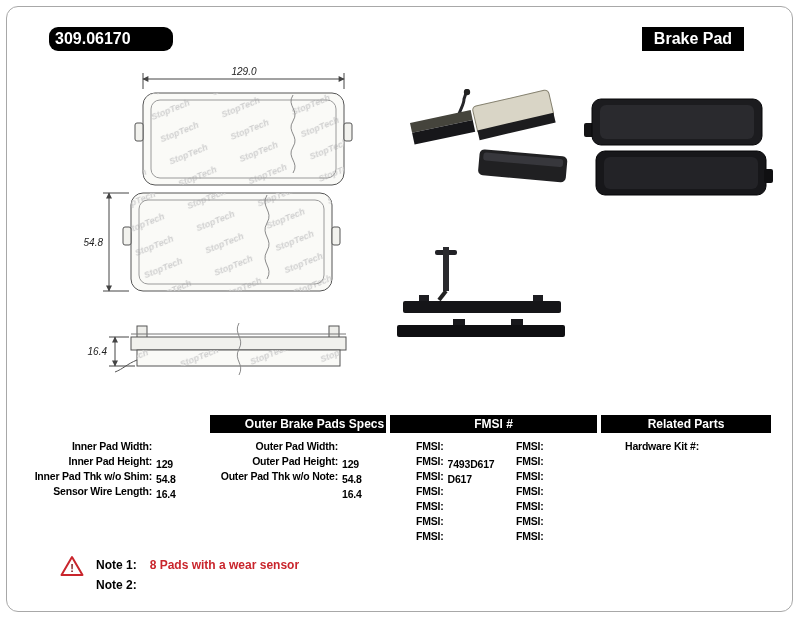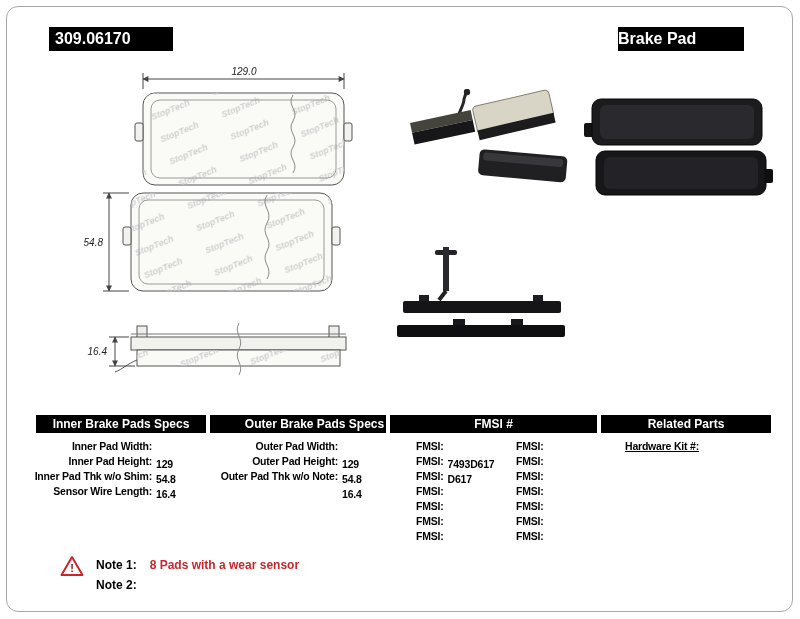--- a/index.html
+++ b/index.html
@@ -3,22 +3,22 @@
 <meta charset="utf-8">
 <style>
   * { margin:0; padding:0; box-sizing:border-box; }
   html,body { width:800px; height:619px; background:#fff; font-family:"Liberation Sans", sans-serif; }
   .page { position:absolute; left:6px; top:6px; width:787px; height:606px;
           border:1px solid #a8a8a8; border-radius:12px; background:#fff; overflow:hidden; }
 
   
   .hdr-bar { position:absolute; top:20px; height:24px; background:#000; color:#fff;
              font-weight:bold; font-size:16px; display:flex; align-items:center; }
-  .hdr-left  { left:42px;  width:124px; padding-left:6px; }
-  .hdr-right { right:48px; width:126px; justify-content:flex-start; }
+  .hdr-left  { left:42px;  width:124px; padding-left:6px;border-radius:9px; }
+  .hdr-right { right:48px; width:102px; justify-content:center; }
 
   
   .th { position:absolute; top:408px; height:18px; background:#000; color:#fff;
         font-weight:bold; font-size:12px; display:flex; align-items:center; justify-content:center; }
 
   
   .speccol { position:absolute; top:431px; }
   .srow { display:flex; height:15px; align-items:center; font-size:10.5px; font-weight:bold;
           letter-spacing:-0.2px; white-space:nowrap; color:#000; }
   .lbl { flex:0 0 122px; text-align:right; }
@@ -142,23 +142,20 @@
       <rect x="140" y="50" width="10" height="6" fill="#1d1d21"></rect>
       <rect x="10" y="56" width="158" height="12" rx="2" fill="#151518"></rect>
     </g>
     <g>
       <rect x="60" y="74" width="12" height="6" fill="#18181c"></rect>
       <rect x="118" y="74" width="12" height="6" fill="#18181c"></rect>
       <rect x="4" y="80" width="168" height="12" rx="2" fill="#0f0f12"></rect>
     </g>
   </svg>
 
-  <div class="th" style="left:29px; width:170px;">
-    <span>Inner Brake Pads Specs</span>
-  </div>
   <div class="th" style="left:203px; width:176px;padding-left:33px;">
     <span>Outer Brake Pads Specs</span>
   </div>
   <div class="th" style="left:383px; width:207px;">
     <span>FMSI #</span>
   </div>
   <div class="th" style="left:594px; width:170px;">
     <span>Related Parts</span>
   </div>
 
@@ -251,21 +248,21 @@
     <div class="srow">
       <span class="lbl">FMSI:</span>
       <span class="val"></span>
     </div>
     <div class="srow">
       <span class="lbl">FMSI:</span>
       <span class="val"></span>
     </div>
   </div>
 
-  <div class="speccol rel-col" style="left:598px; width:166px;text-decoration:underline;">
+  <div class="speccol rel-col" style="left:598px; width:166px;">
     <div class="srow">
       <span class="lbl">Hardware Kit #:</span>
       <span class="val"></span>
     </div>
   </div>
 
   <svg width="24" height="22" viewBox="0 0 24 22" style="left:53px; top:548px;">
     <path d="M12 2 L22.5 20 L1.5 20 Z" fill="#ffffff" stroke="#c9252c" stroke-width="2" stroke-linejoin="round"></path>
     <text x="12" y="17" text-anchor="middle" font-size="11" font-weight="bold" fill="#7a1518">!</text>
   </svg>

